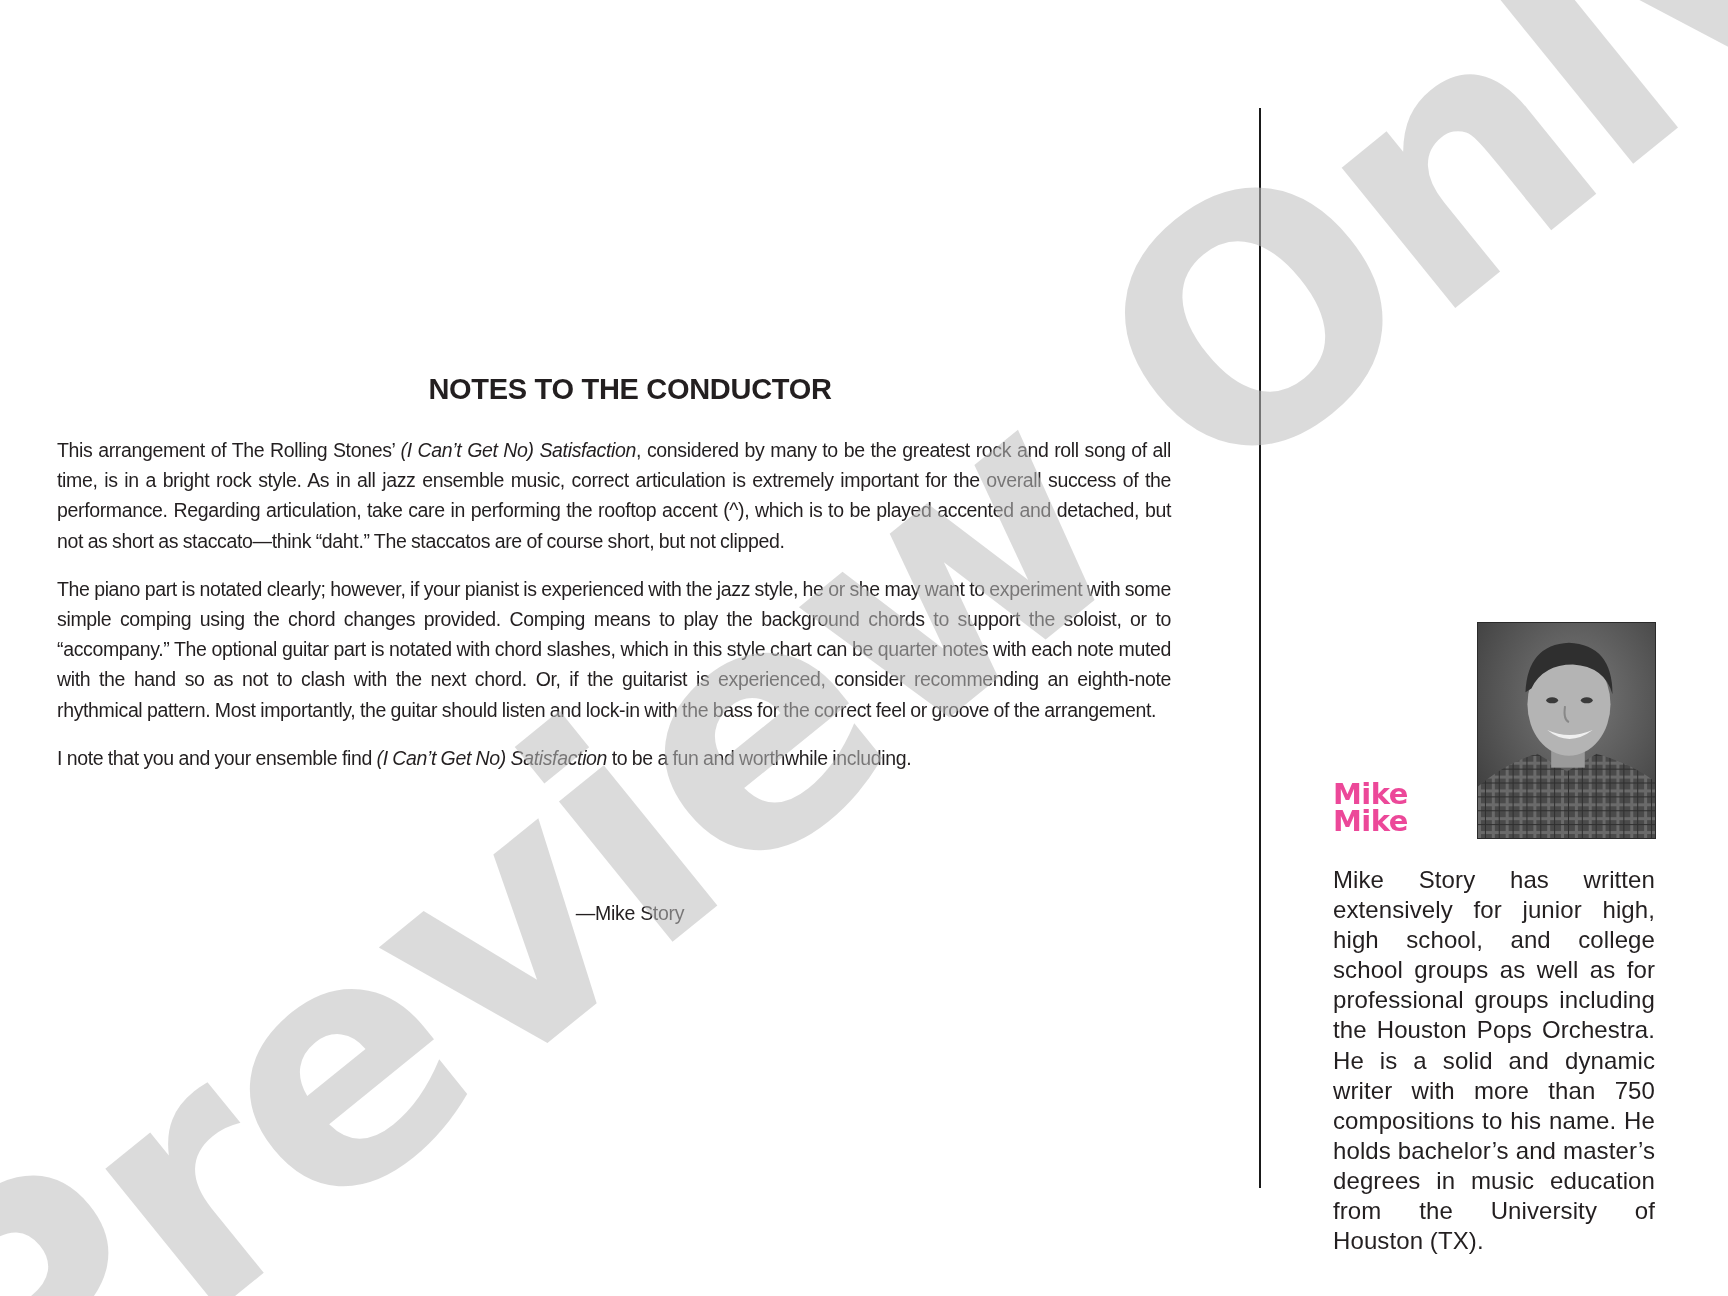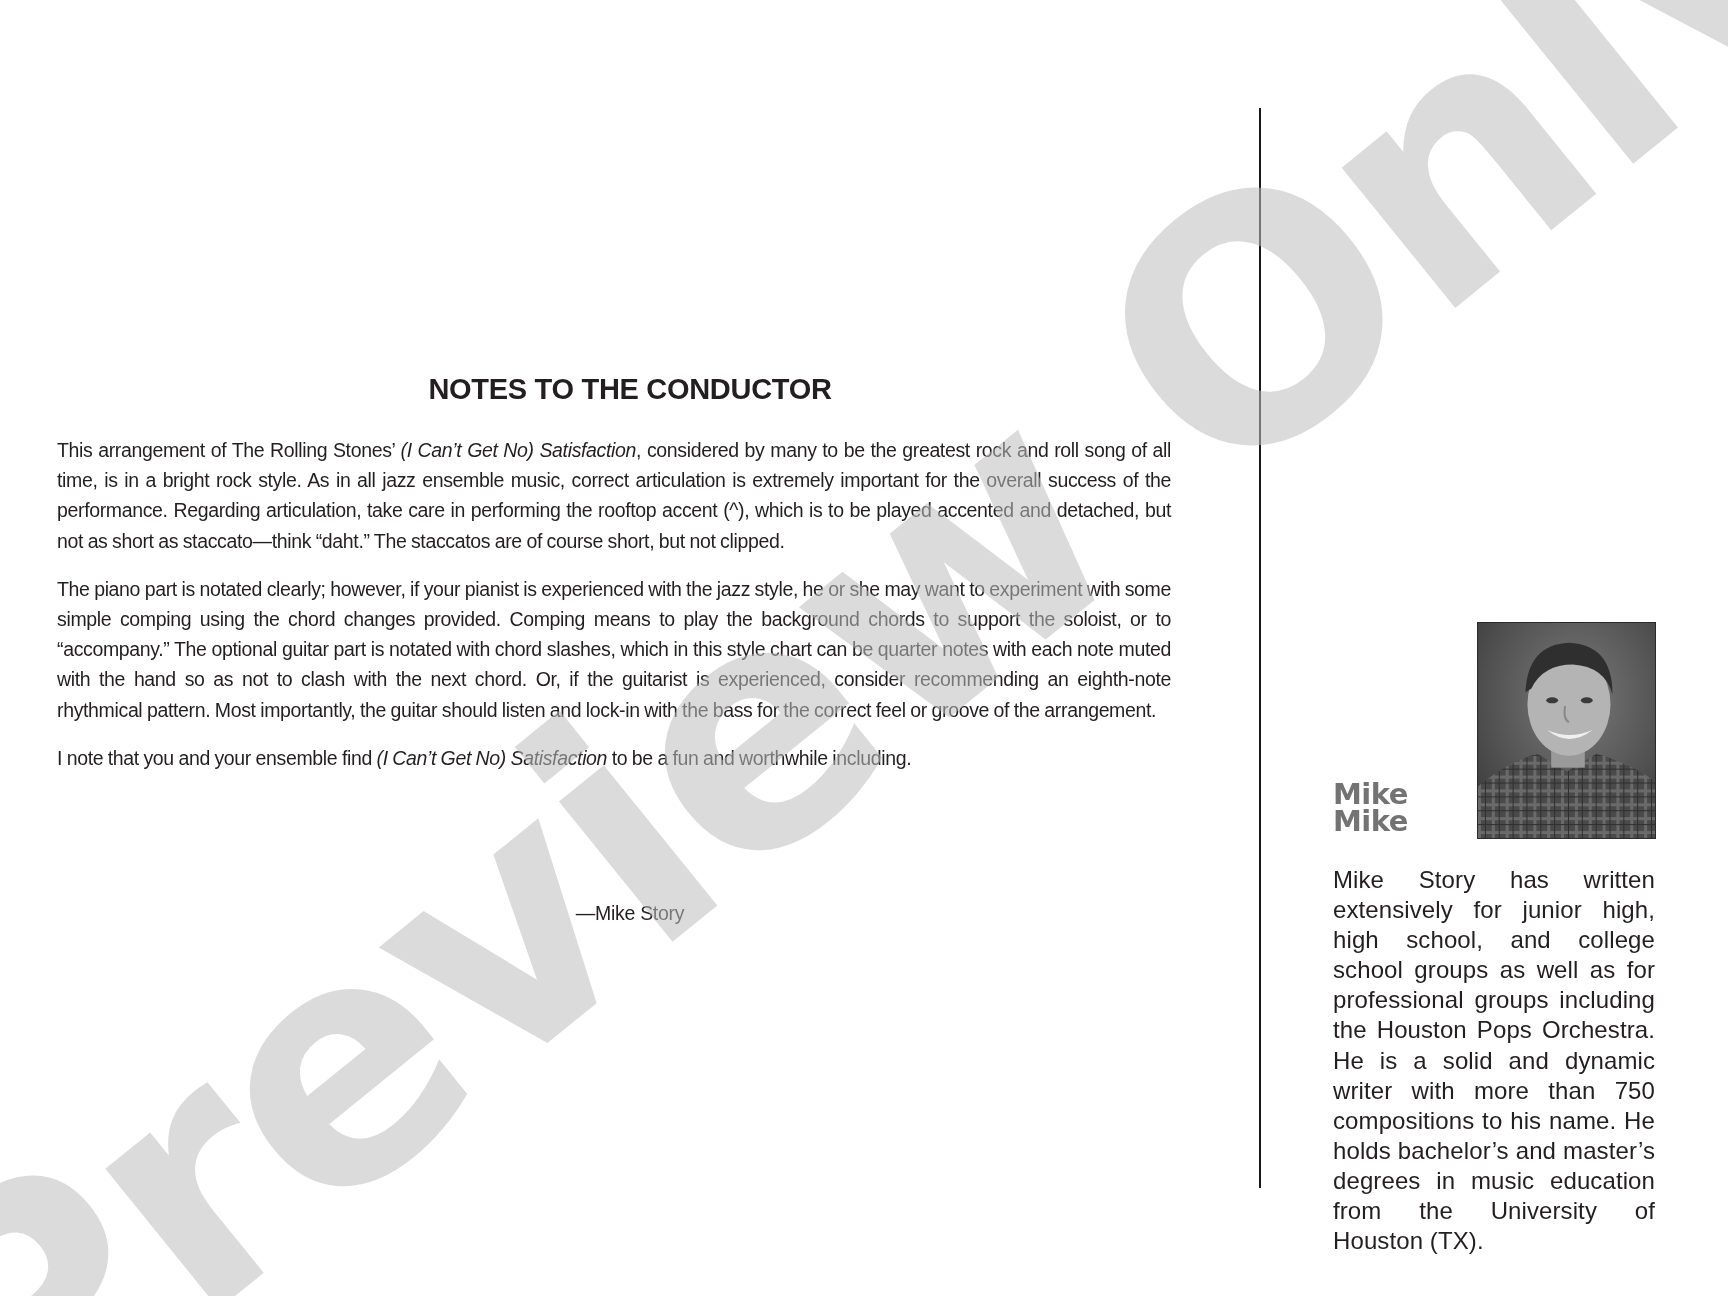--- a/index.html
+++ b/index.html
@@ -37,21 +37,21 @@
   
   .photo {
     position: absolute; left: 1477px; top: 622px; width: 179px; height: 217px;
     box-sizing: border-box; border: 1.5px solid #2a2a2a; overflow: hidden;
     background: radial-gradient(ellipse at 55% 40%, #6f6f6f 0%, #4e4e4e 55%, #3a3a3a 100%);
   }
   .photo svg { display: block; width: 100%; height: 100%; }
   .author-name {
     position: absolute; left: 1333px; top: 781px;
     font-family: "DejaVu Sans", sans-serif; font-weight: bold;
-    font-size: 29px; line-height: 27px; letter-spacing: -0.5px; margin: 0; color: #737373;
+    font-size: 29px; line-height: 27px; letter-spacing: -0.5px; margin: 0; color: #ec4899;
   }
   .author-name span { display: block; }
   .bio {
     position: absolute; left: 1333px; top: 865px; width: 322px;
     font-size: 24px; line-height: 30.1px; text-align: justify; margin: 0;
     letter-spacing: 0.1px;
   }
 
   
   .watermark {

